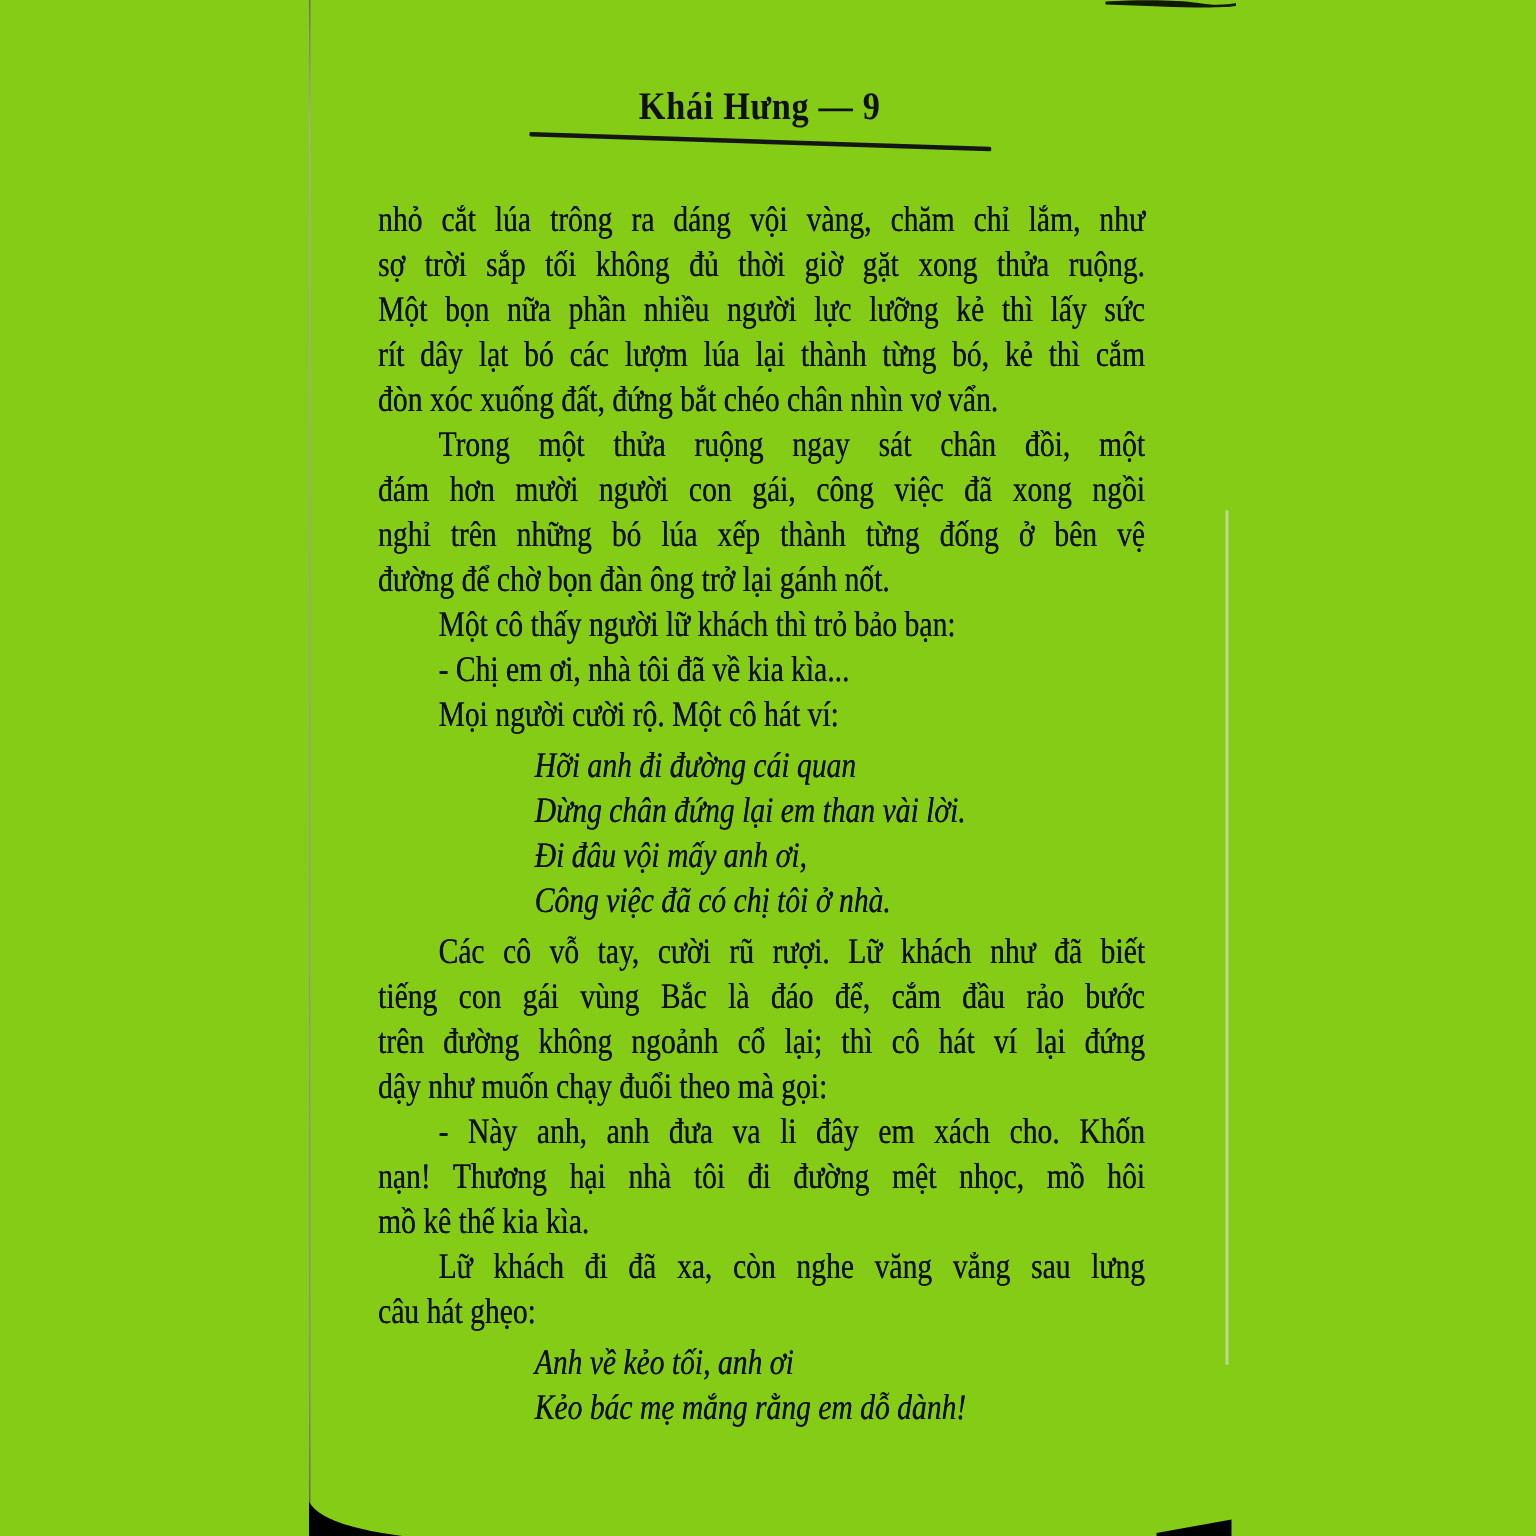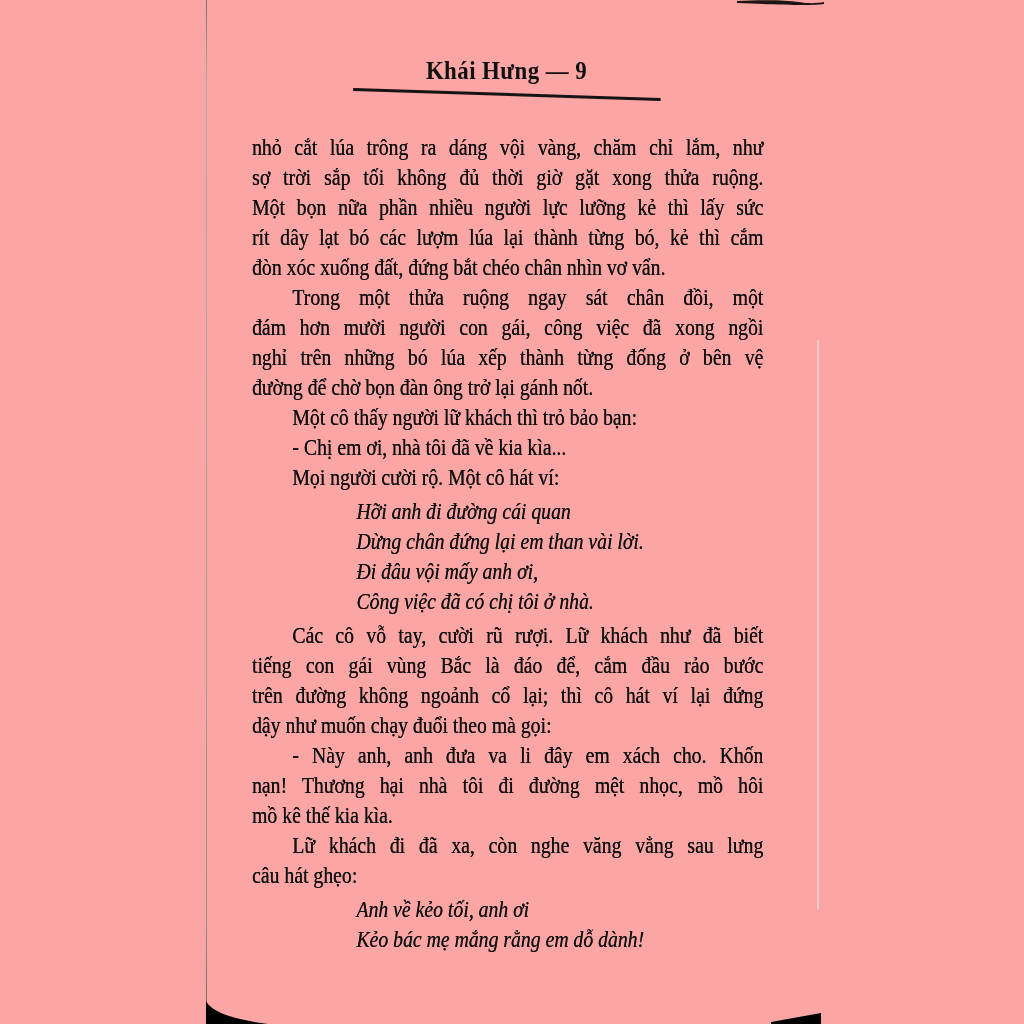--- a/index.html
+++ b/index.html
@@ -1,21 +1,21 @@
 <!DOCTYPE html>
 <html><head>
 <meta charset="utf-8">
 <style>
   html,body { margin:0; padding:0; }
   body {
     width:1024px; height:1024px; position:relative; overflow:hidden;
     background:#fefefe; color:#101010;
     font-family:"Liberation Serif","DejaVu Serif",serif;
   }
-  .page { position:absolute; inset:0; background:#fca5a5; }
+  .page { position:absolute; inset:0; background:#84cc16; }
 
   
   .left-edge {
     position:absolute; left:206px; top:0; width:1px; height:1024px;
     background:linear-gradient(#666 0%, #aaa 8%, #999 55%, #888 90%, #555 100%);
     opacity:.85;
   }
   
   .right-edge {
     position:absolute; left:817px; top:340px; width:2px; height:570px;

